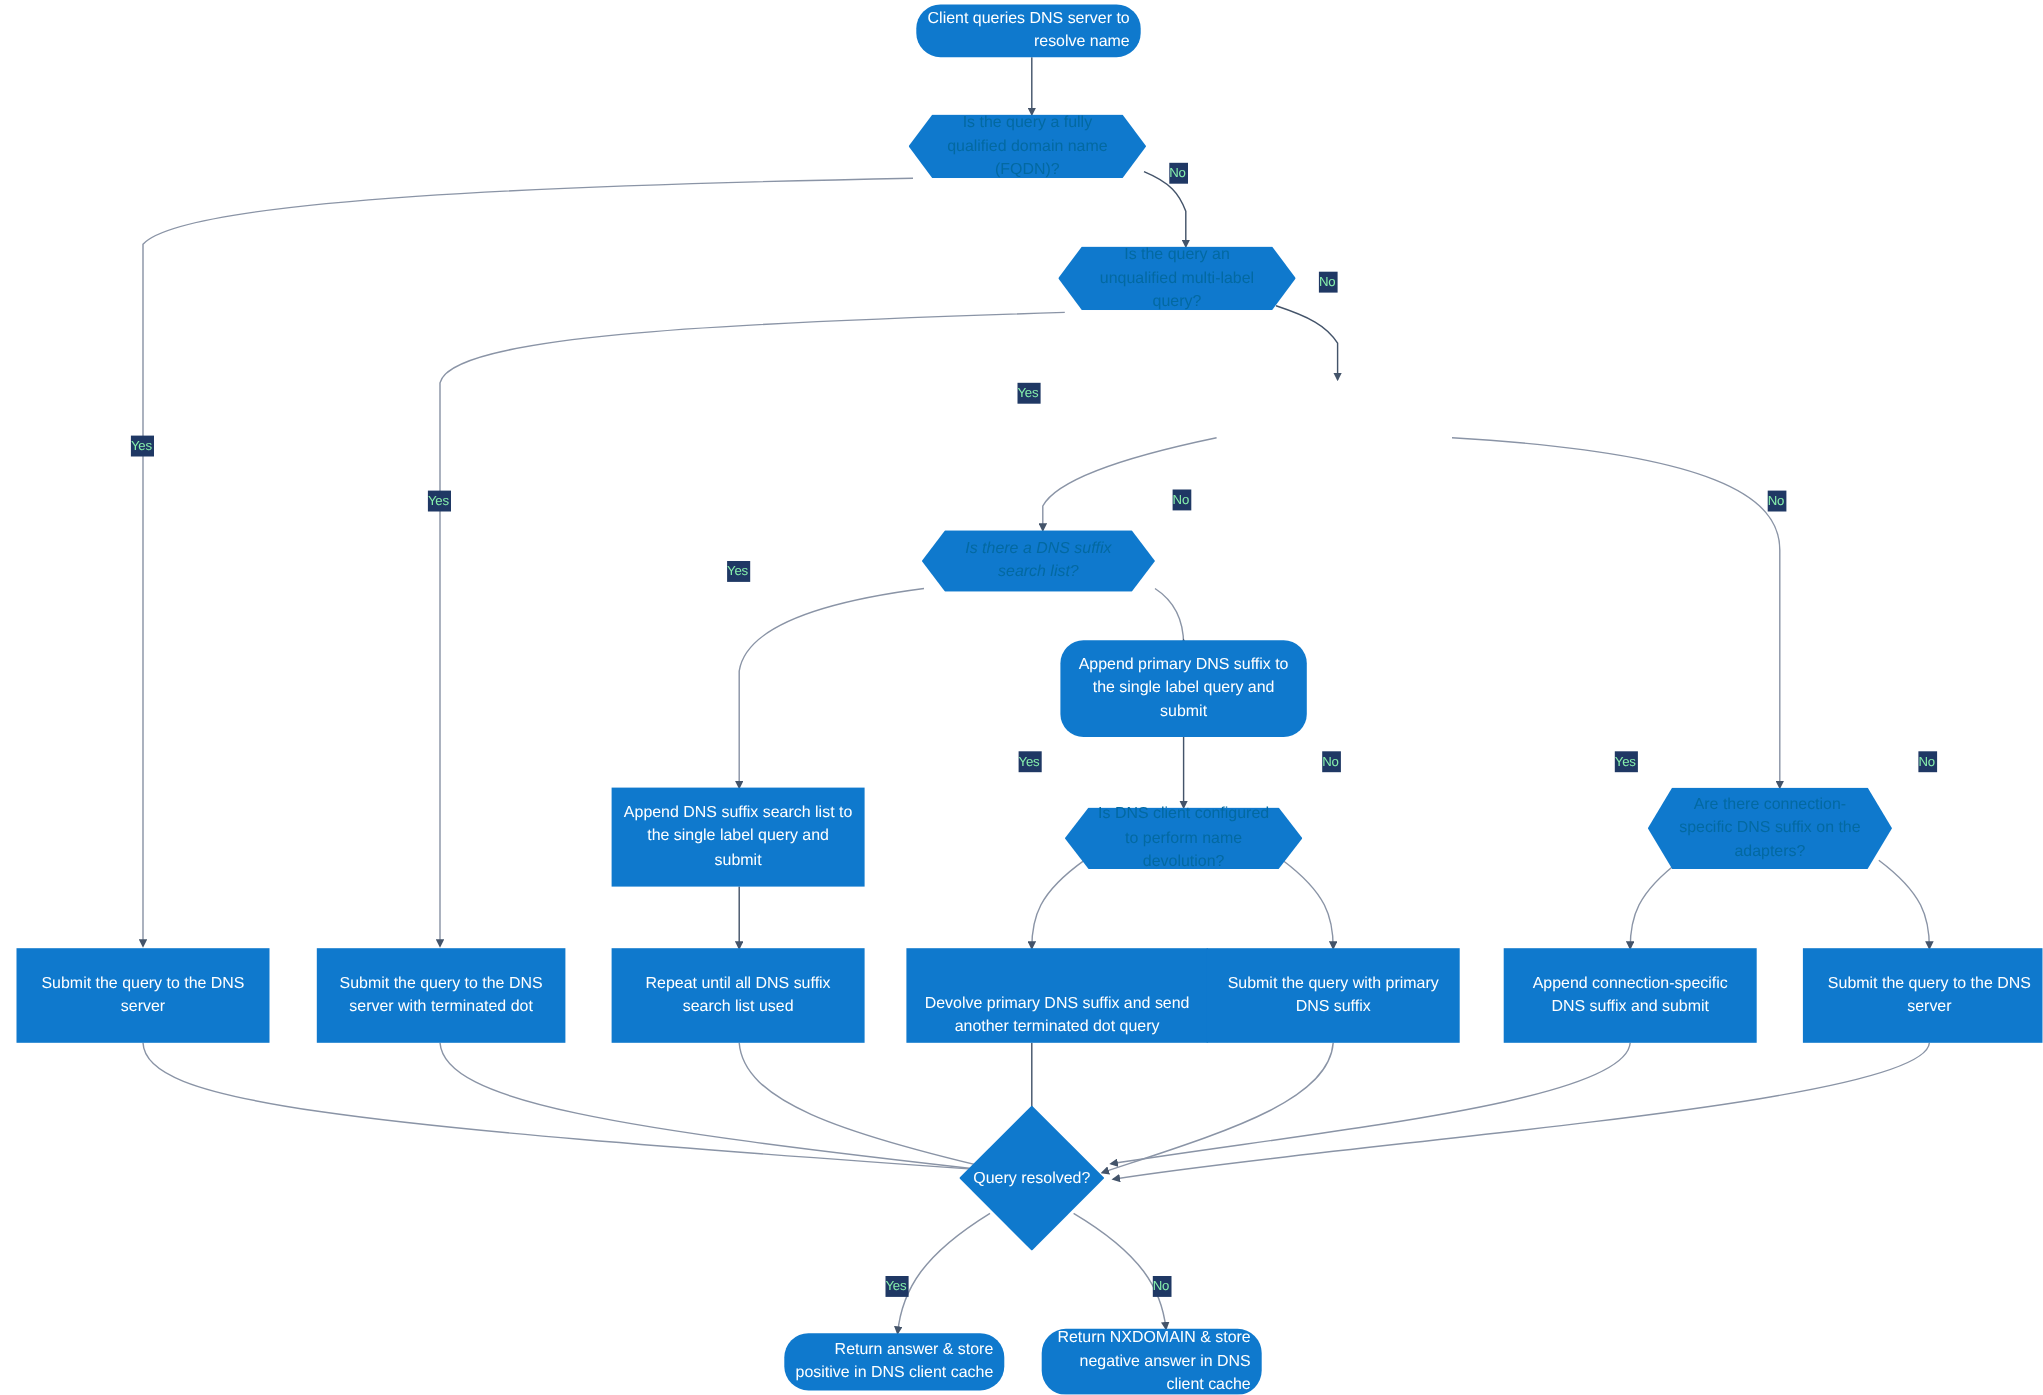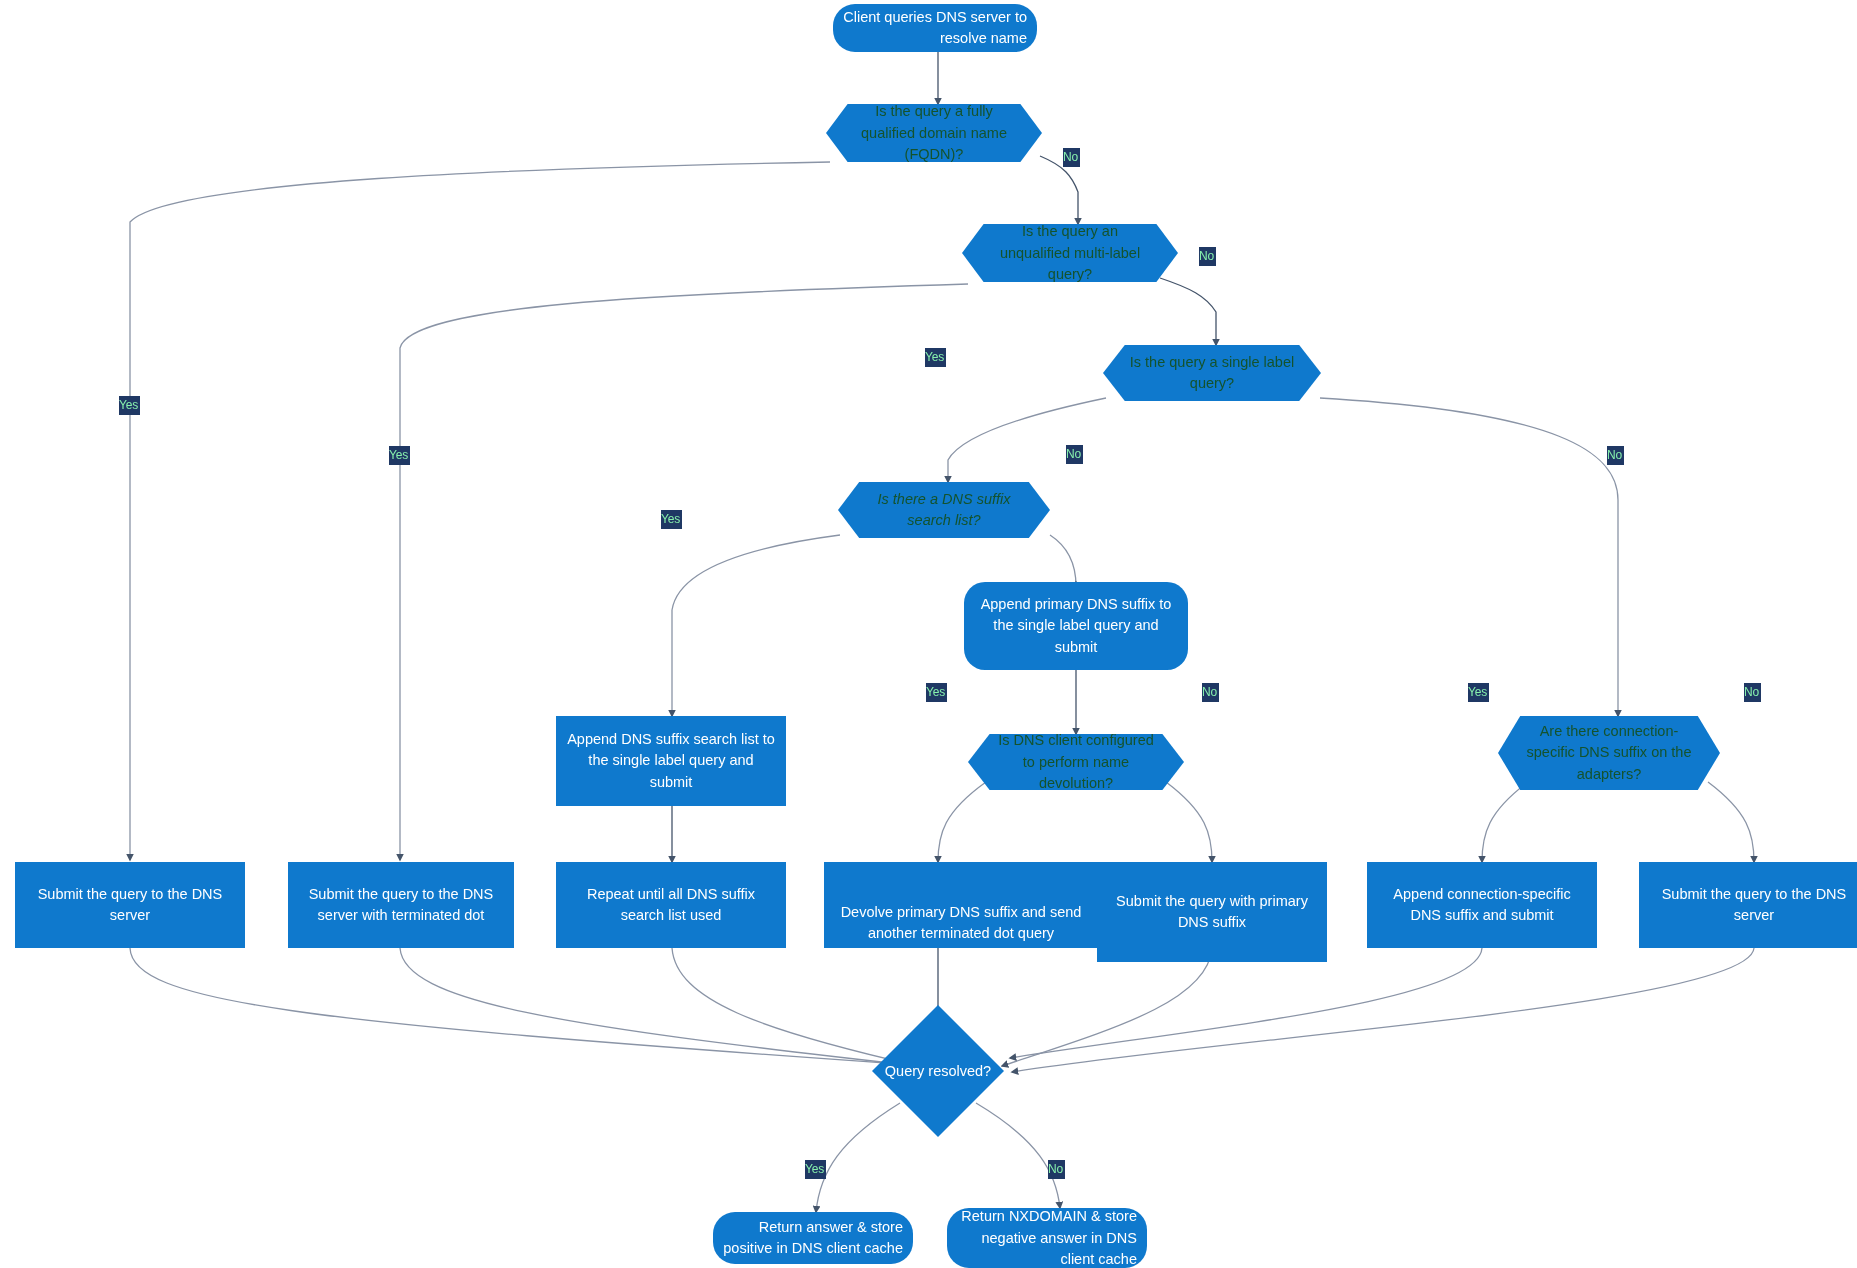--- a/index.html
+++ b/index.html
@@ -59,21 +59,21 @@
     clip-path: polygon(10% 0%, 90% 0%, 100% 50%, 90% 100%, 10% 100%, 0% 50%);
   }
   .hexwrap .hextext {
     position: relative;
     width: 100%;
     height: 100%;
     display: flex;
     align-items: center;
     justify-content: center;
     text-align: center;
-    color: #14532d;
+    color: #0369a1;
     font-size: 14.5px;
     line-height: 1.45;
     padding: 0 26px;
     box-sizing: border-box;
   }
   .diamondwrap {
     position: absolute;
     z-index: 5;
   }
   .diamondwrap .diabg {
@@ -172,24 +172,20 @@
   <div class="hexwrap" style="left:826px; top:104px; width:216px; height:58px;">
     <div class="hexbg"></div>
     <div class="hextext">Is the query a fully qualified domain name (FQDN)?</div>
   </div>
 
   <div class="hexwrap" style="left:962px; top:224px; width:216px; height:58px;">
     <div class="hexbg"></div>
     <div class="hextext">Is the query an unqualified multi-label query?</div>
   </div>
 
-  <div class="hexwrap" style="left:1103px; top:345px; width:218px; height:56px;">
-    <div class="hexbg"></div>
-    <div class="hextext">Is the query a single label query?</div>
-  </div>
 
   <div class="hexwrap" style="left:838px; top:482px; width:212px; height:56px;font-style:italic;">
     <div class="hexbg"></div>
     <div class="hextext">Is there a DNS suffix search list?</div>
   </div>
 
   <div class="node process" style="left:964px; top:582px; width:224px; height:88px;border-radius:21px;">
     <span>Append primary DNS suffix to the single label query and submit</span>
   </div>
 
@@ -216,21 +212,21 @@
   </div>
 
   <div class="node process" style="left:556px; top:862px; width:230px; height:86px;">
     <span>Repeat until all DNS suffix search list used</span>
   </div>
 
   <div class="node process" style="left:824px; top:862px; width:274px; height:86px;align-items:flex-end;">
     <span>Devolve primary DNS suffix and send another terminated dot query</span>
   </div>
 
-  <div class="node process" style="left:1097px; top:862px; width:230px; height:100px;">
+  <div class="node process" style="left:1097px; top:862px; width:230px; height:86px;">
     <span>Submit the query with primary DNS suffix</span>
   </div>
 
   <div class="node process" style="left:1367px; top:862px; width:230px; height:86px;">
     <span>Append connection-specific DNS suffix and submit</span>
   </div>
 
   <div class="node process" style="left:1639px; top:862px; width:230px; height:86px;">
     <span>Submit the query to the DNS server</span>
   </div>

